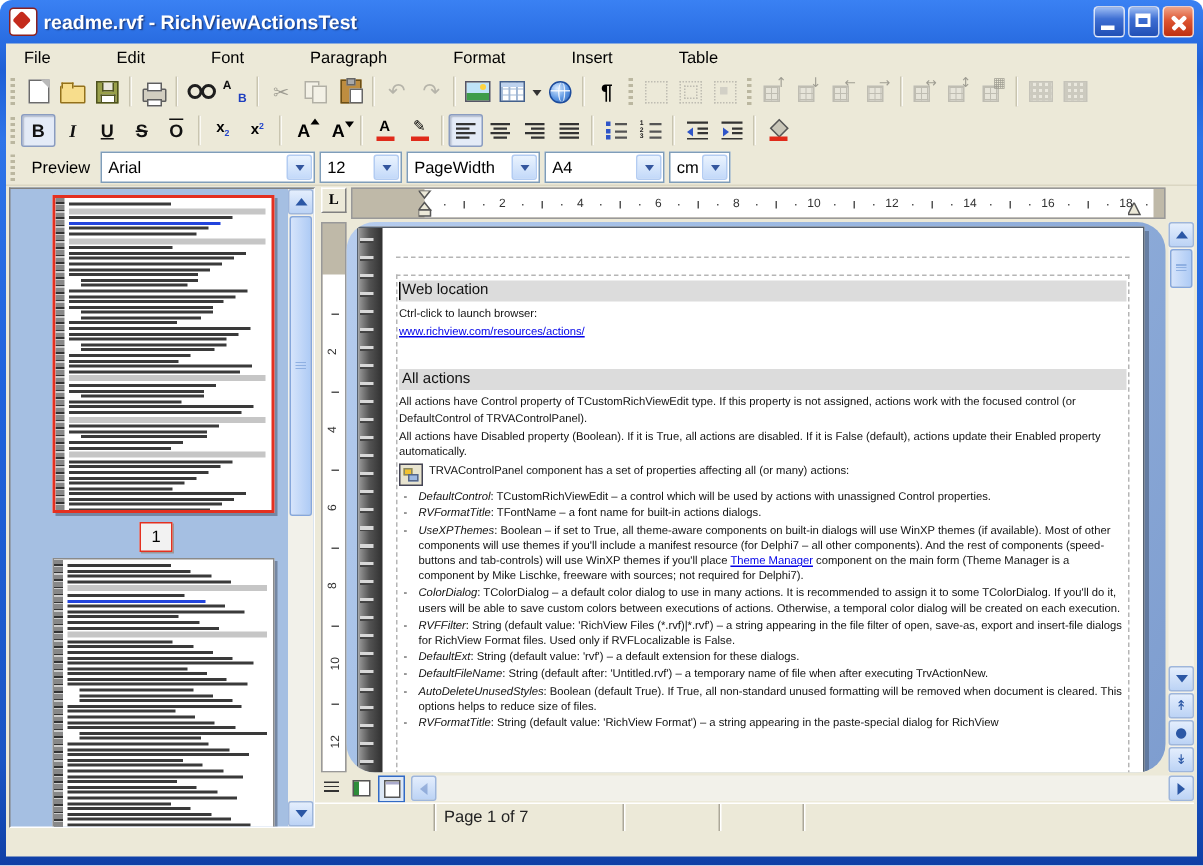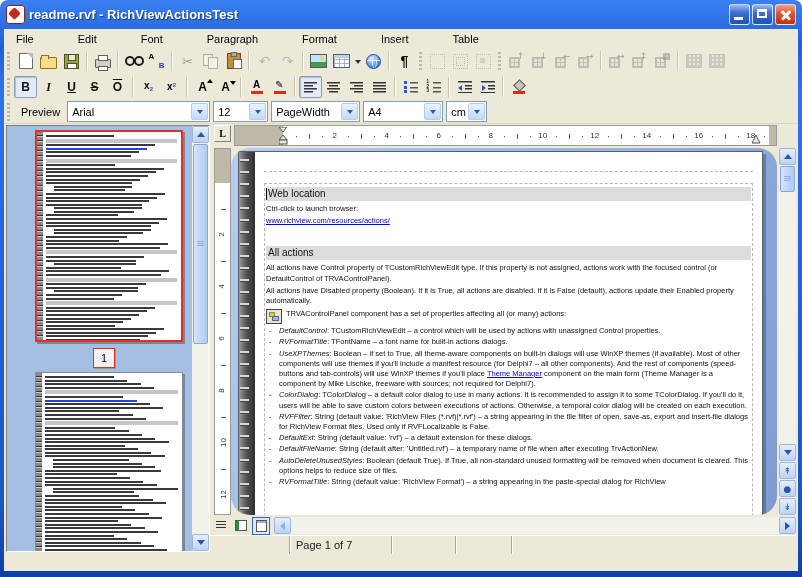--- a/index.html
+++ b/index.html
@@ -695,21 +695,21 @@
               <span class="vb-page"></span>
             </button>
           <div class="htrack">
             <div class="sbtn lf pale" style="left:0;"></div>
             <div class="sbtn rt" style="left:auto;right:0;"></div>
           </div>
         </div>
 
         <div class="statusbar">
           <div class="sp" style="width:80px;"></div>
-          <div class="sp" style="width:102px;">Page 1 of 7</div>
+          <div class="sp" style="width:126px;">Page 1 of 7</div>
           <div class="sp" style="width:64px;"></div>
           <div class="sp" style="width:56px;"></div>
           <div class="sp" style="flex:1;border-right:none;box-shadow:none;"></div>
         </div>
       </div>
     </div>
 
   </div>
 </div>
 

